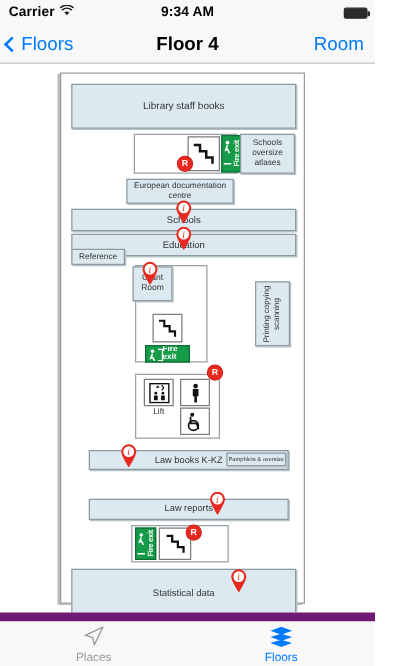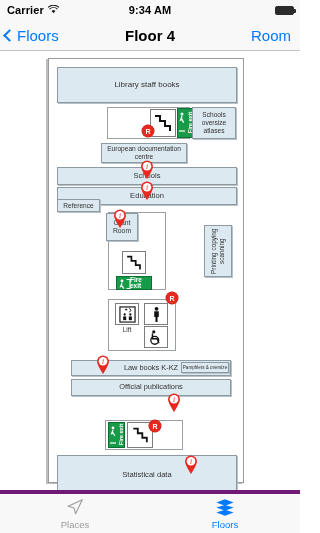--- a/index.html
+++ b/index.html
@@ -110,21 +110,21 @@
   }
   .fire .ftxt {
     writing-mode: vertical-rl; transform: rotate(180deg);
     color:#fff; font-size:6px; font-weight:700; line-height:1;
     letter-spacing:-0.2px;
   }
 
   
   .tabbar {
     position:absolute; bottom:0; left:0; width:300px; height:43px;
-    background:#f8f8f8; border-top:4px solid #701a75;
+    background:#f8f8f8; border-top:7px solid #701a75;
     display:flex;
   }
   .tab {
     flex:1; display:flex; flex-direction:column; align-items:center; justify-content:center;
     gap:2px; cursor:pointer; color:#9b9b9f; font-size:9.5px;
   }
   .tab.active { color:#007aff; }
   .tab .ti { height:20px; display:flex; align-items:flex-end; }
 </style>
 </head>
@@ -286,24 +286,24 @@
         <span>Pamphlets &amp; oversize</span>
       </div>
       <div class="pin" style="left:47px; top:296px;">
         <svg width="14" height="19" viewBox="0 0 14 19">
           <path d="M7 19 C7 19 13 9.6 13 6.4 A6 6 0 1 0 1 6.4 C1 9.6 7 19 7 19 Z" fill="#e8291f"></path>
           <circle cx="7" cy="6.3" r="4.3" fill="#fff"></circle>
           <text x="7" y="9" font-size="7" font-style="italic" font-family="DejaVu Serif, serif" text-anchor="middle" fill="#e8291f">i</text>
         </svg>
       </div>
 
-      <div class="room" style="left:22px; top:320px; width:160px; height:17px; font-size:7.4px;">
-        <span>Official publications</span>
-      </div>
-
+
+      <div class="room" style="left:22px; top:340px; width:160px; height:17px; font-size:7.4px;">
+        <span>Law reports</span>
+      </div>
       <div class="pin" style="left:118px; top:334px;">
         <svg width="14" height="19" viewBox="0 0 14 19">
           <path d="M7 19 C7 19 13 9.6 13 6.4 A6 6 0 1 0 1 6.4 C1 9.6 7 19 7 19 Z" fill="#e8291f"></path>
           <circle cx="7" cy="6.3" r="4.3" fill="#fff"></circle>
           <text x="7" y="9" font-size="7" font-style="italic" font-family="DejaVu Serif, serif" text-anchor="middle" fill="#e8291f">i</text>
         </svg>
       </div>
 
       <div class="plain" style="left:56px; top:361px; width:78px; height:30px;"></div>
       <div class="fire" style="left:59px; top:363px; width:17px; height:26px;">

